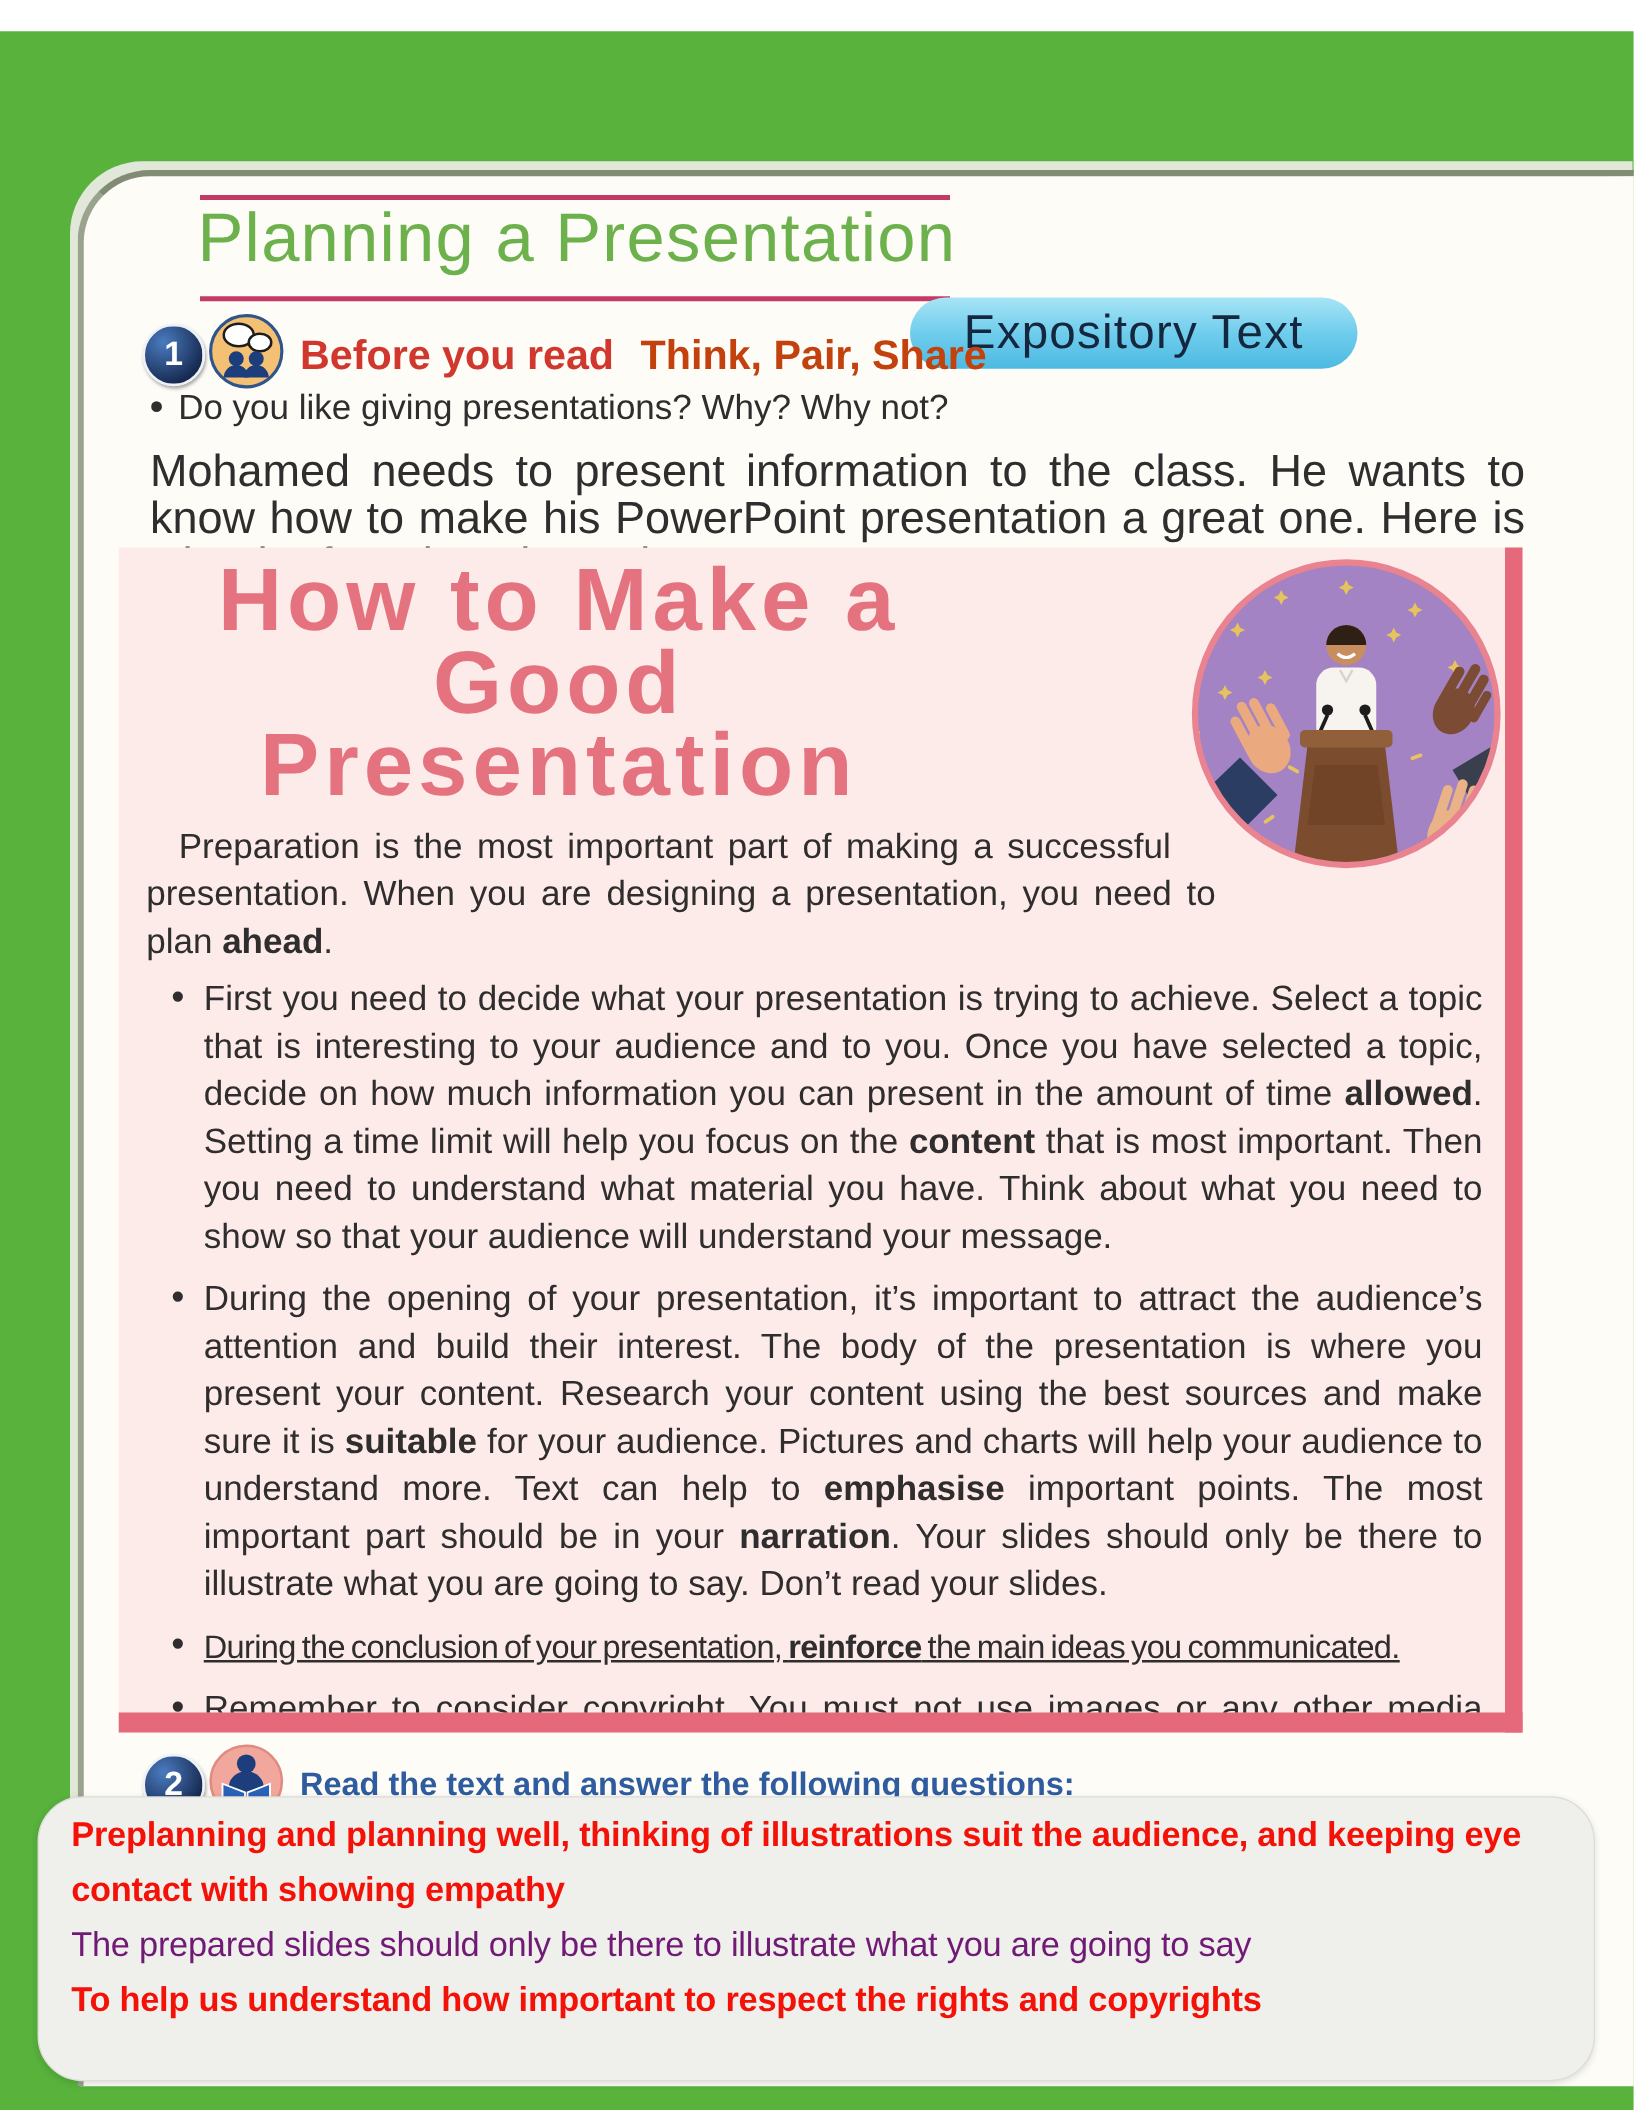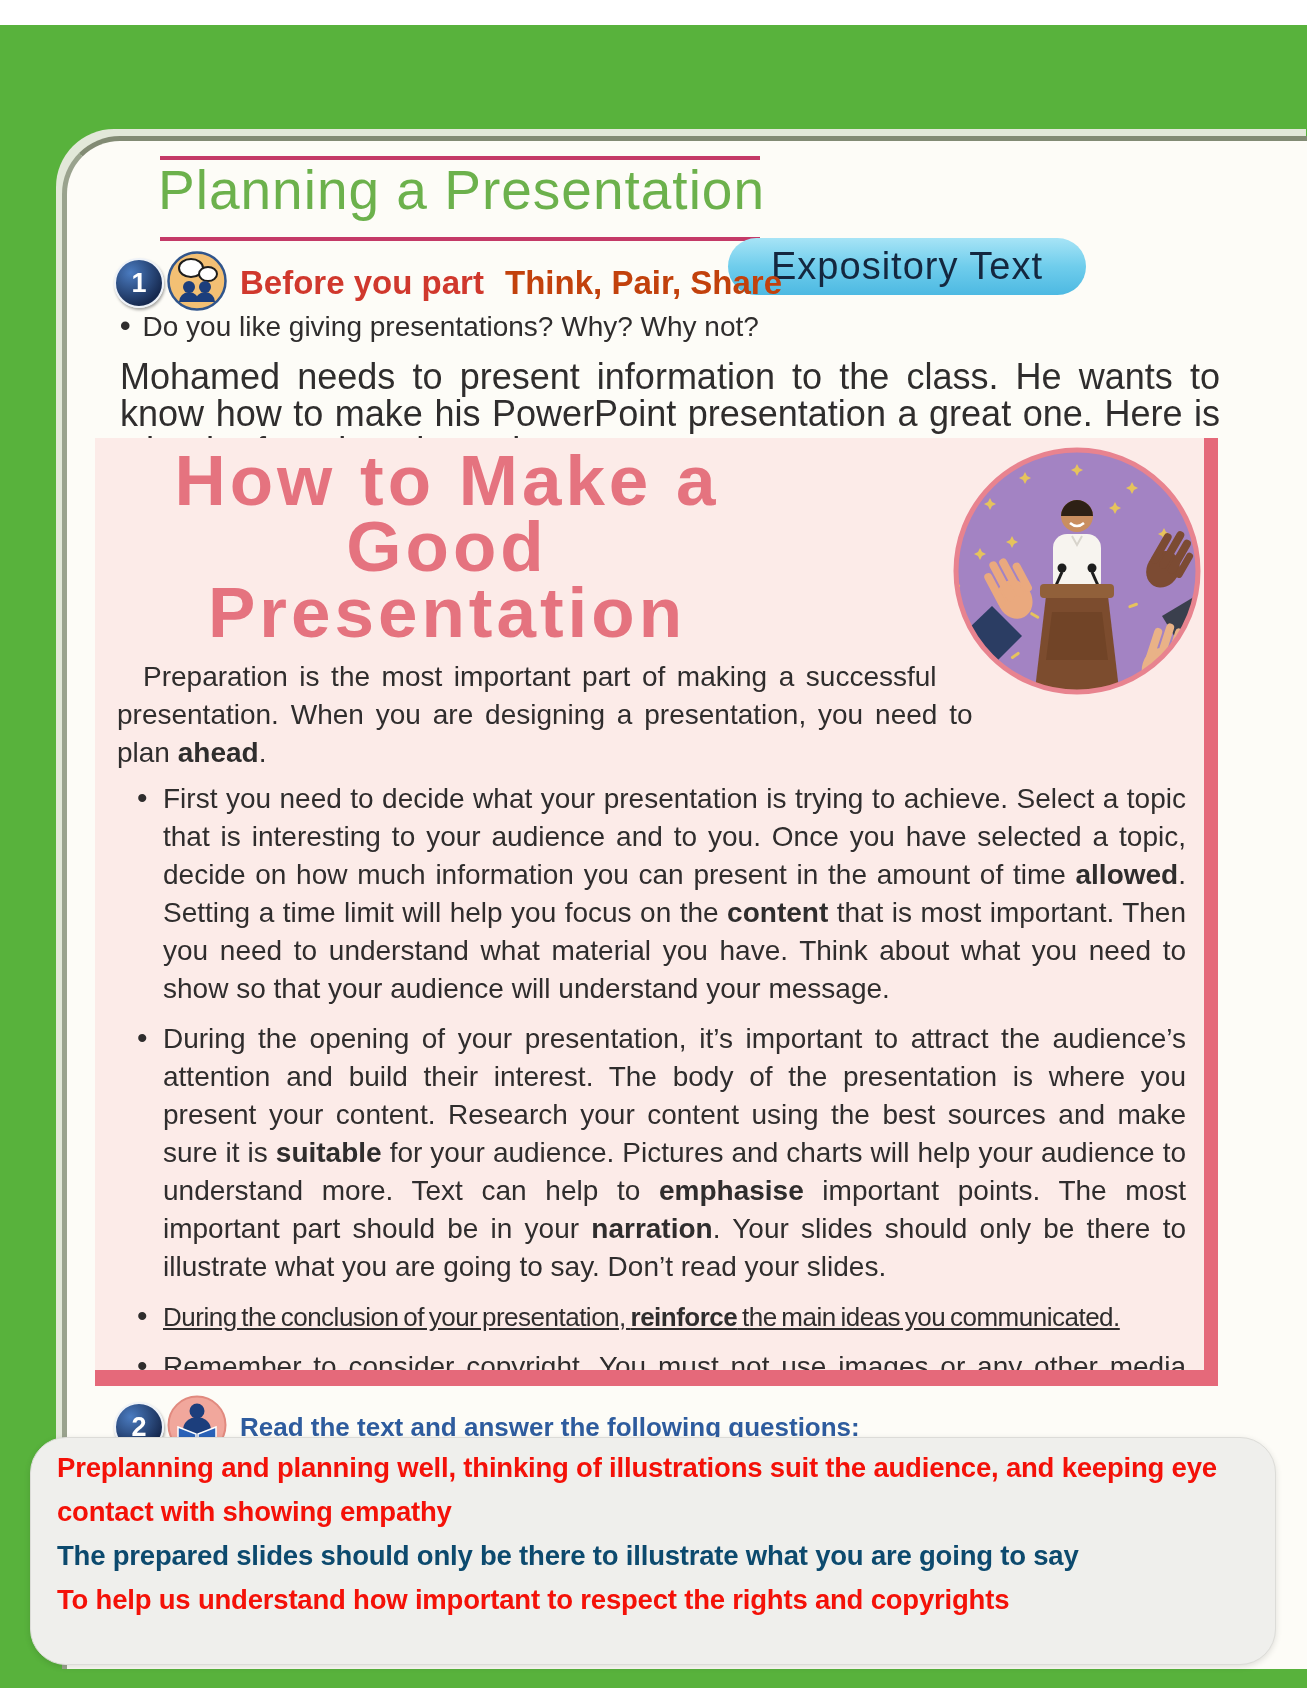--- a/index.html
+++ b/index.html
@@ -48,21 +48,21 @@
         font-size:28px;line-height:38px;text-align:justify;}
   .bullet-item::before{content:"\2022";position:absolute;left:0;top:-1px;font-size:30px;}
   .bullet-item.tight{font-size:26px;letter-spacing:-0.5px;word-spacing:-2px;text-decoration:underline;}
   .bullet-item b,.article-intro b{font-weight:bold;}
   
   .overlay{position:absolute;left:30px;top:1437px;width:1246px;height:228px;box-sizing:border-box;
         background:#efefec;border:1px solid #dcdcd8;border-radius:36px;z-index:6;
         padding:8px 11px 0 26px;box-shadow:0 2px 6px rgba(0,0,0,.12);}
   .answer{font-size:27.5px;line-height:44px;letter-spacing:-0.2px;}
   .answer.red{color:#f41108;font-weight:bold;}
-  .answer.blue{color:#0c4a6e;font-weight:bold;}
+  .answer.blue{color:#701a75;}
 </style>
 </head>
 <body>
 
 <div class="page">
   <div class="green-bg"></div>
 
   <div class="card"></div>
 
   <div class="rule rule-top"></div>
@@ -78,21 +78,21 @@
         <circle cx="31" cy="31" r="28.5" fill="#f3c074" stroke="#30558c" stroke-width="2.5"></circle>
         <ellipse cx="25" cy="18" rx="12" ry="9" fill="#ffffff" stroke="#1d1d1d" stroke-width="2"></ellipse>
         <ellipse cx="42" cy="24" rx="9" ry="7" fill="#ffffff" stroke="#1d1d1d" stroke-width="2"></ellipse>
         <circle cx="23" cy="37" r="6" fill="#1c3e7c"></circle>
         <path d="M13,52 a10,10 0 0 1 20,0 z" fill="#1c3e7c"></path>
         <circle cx="39" cy="37" r="6" fill="#1c3e7c"></circle>
         <path d="M29,52 a10,10 0 0 1 20,0 z" fill="#1c3e7c"></path>
       </svg>
     </span>
     <span class="sec-labels">
-      <span class="lbl-red">Before you part</span>
+      <span class="lbl-red">Before you read</span>
       <span class="lbl-blue">Think, Pair, Share</span>
     </span>
   </div>
 
   <div class="question-row">
     <span class="q-dot">•</span>
     <span>Do you like giving presentations? Why? Why not?</span>
   </div>
 
   <p class="intro-para">Mohamed needs to present information to the class. He wants to know how to make his PowerPoint presentation a great one. Here is what he found on the web:</p>

